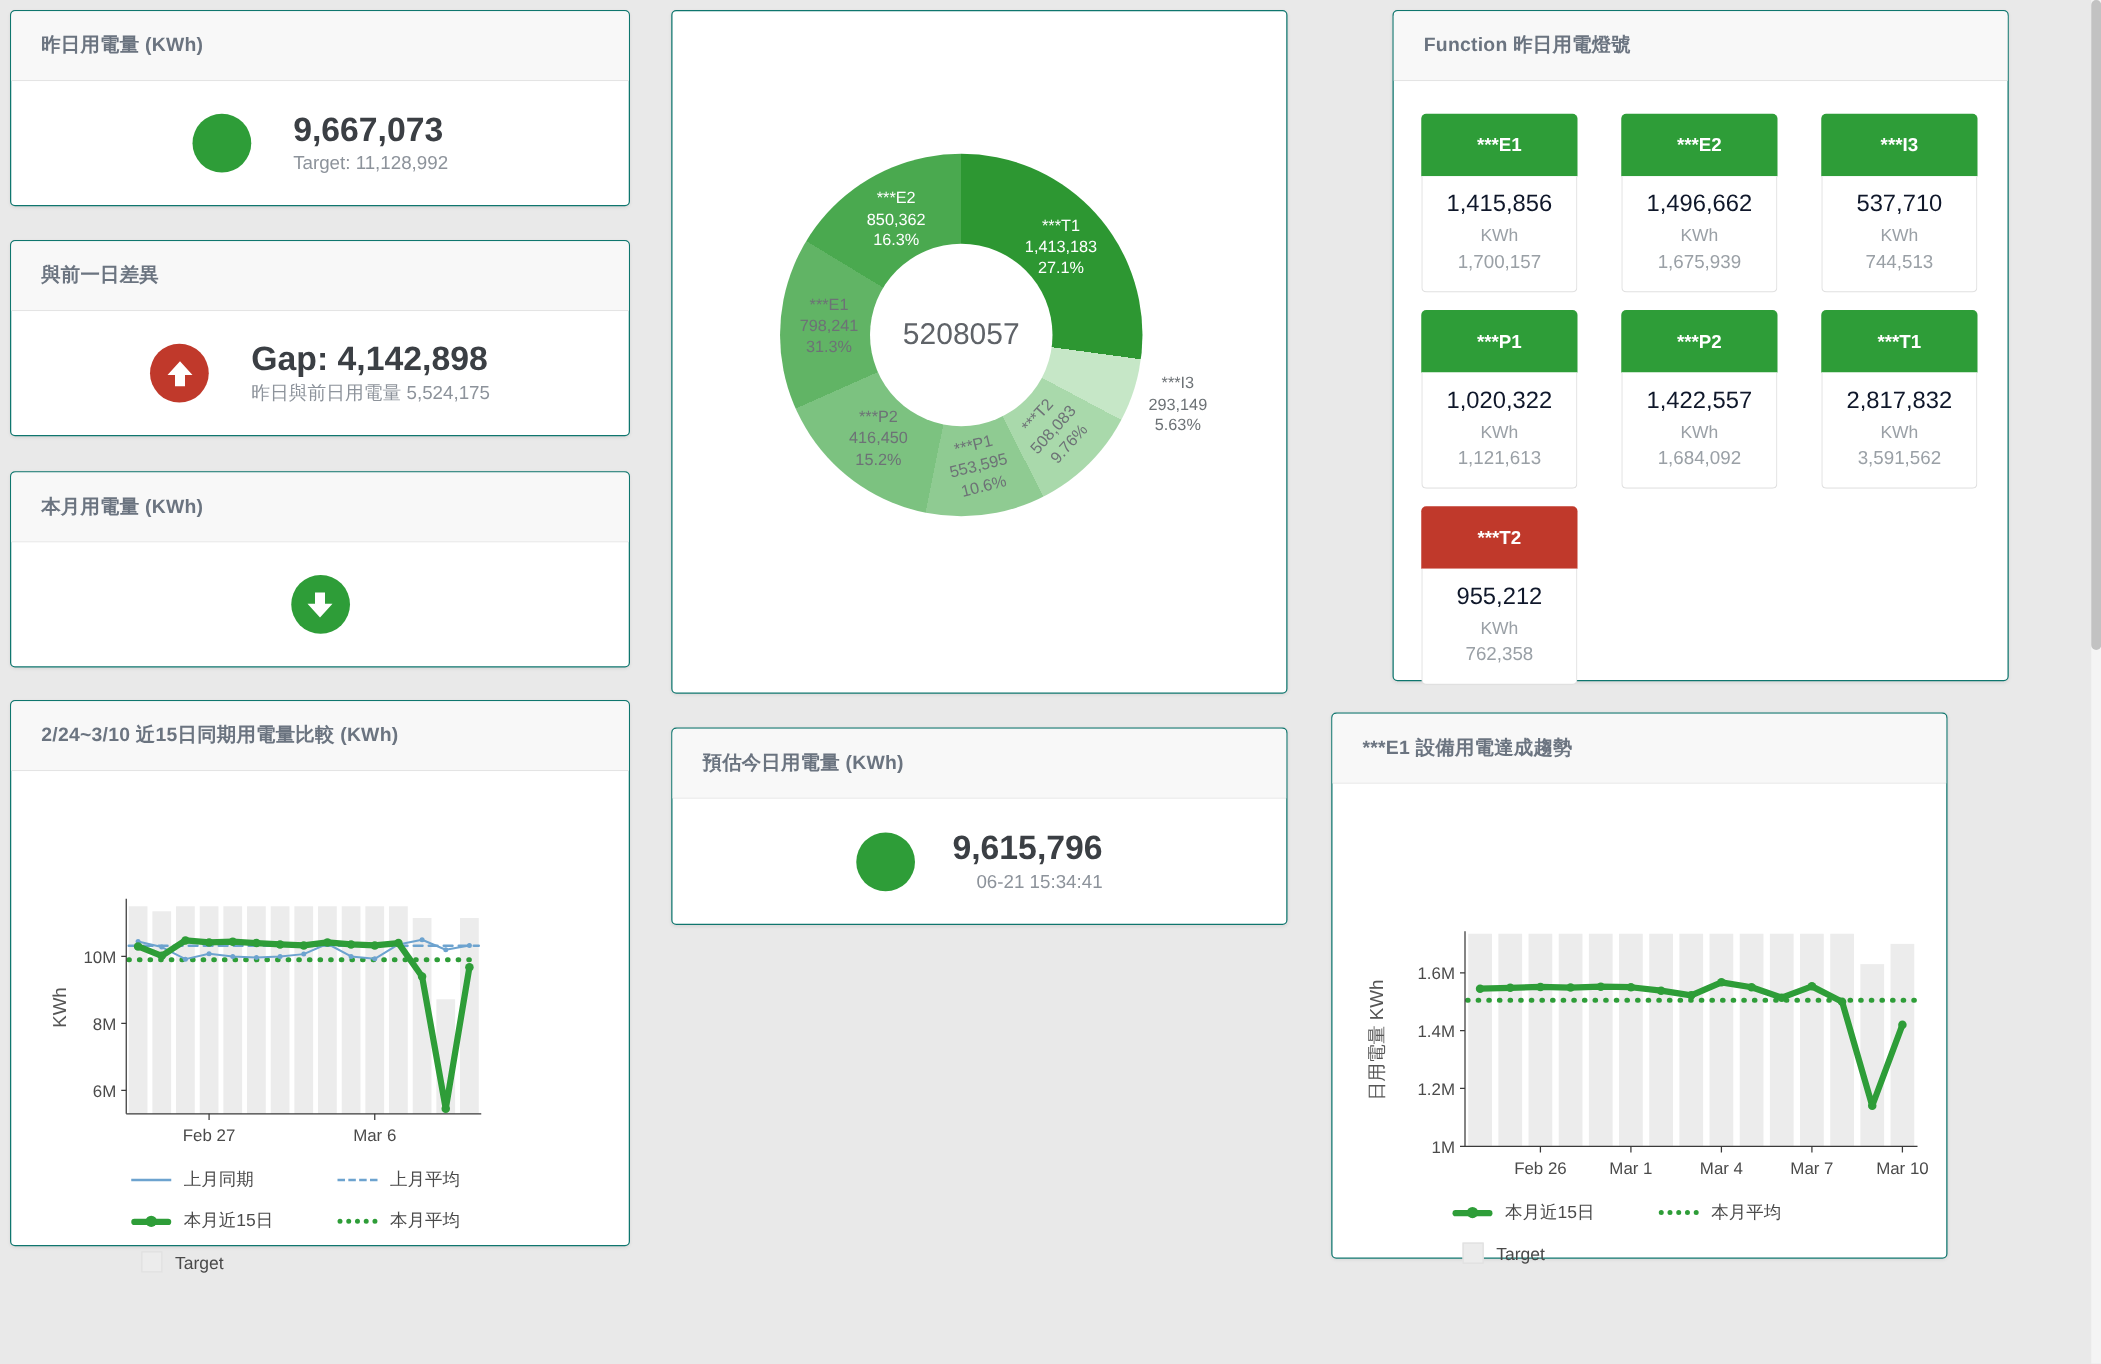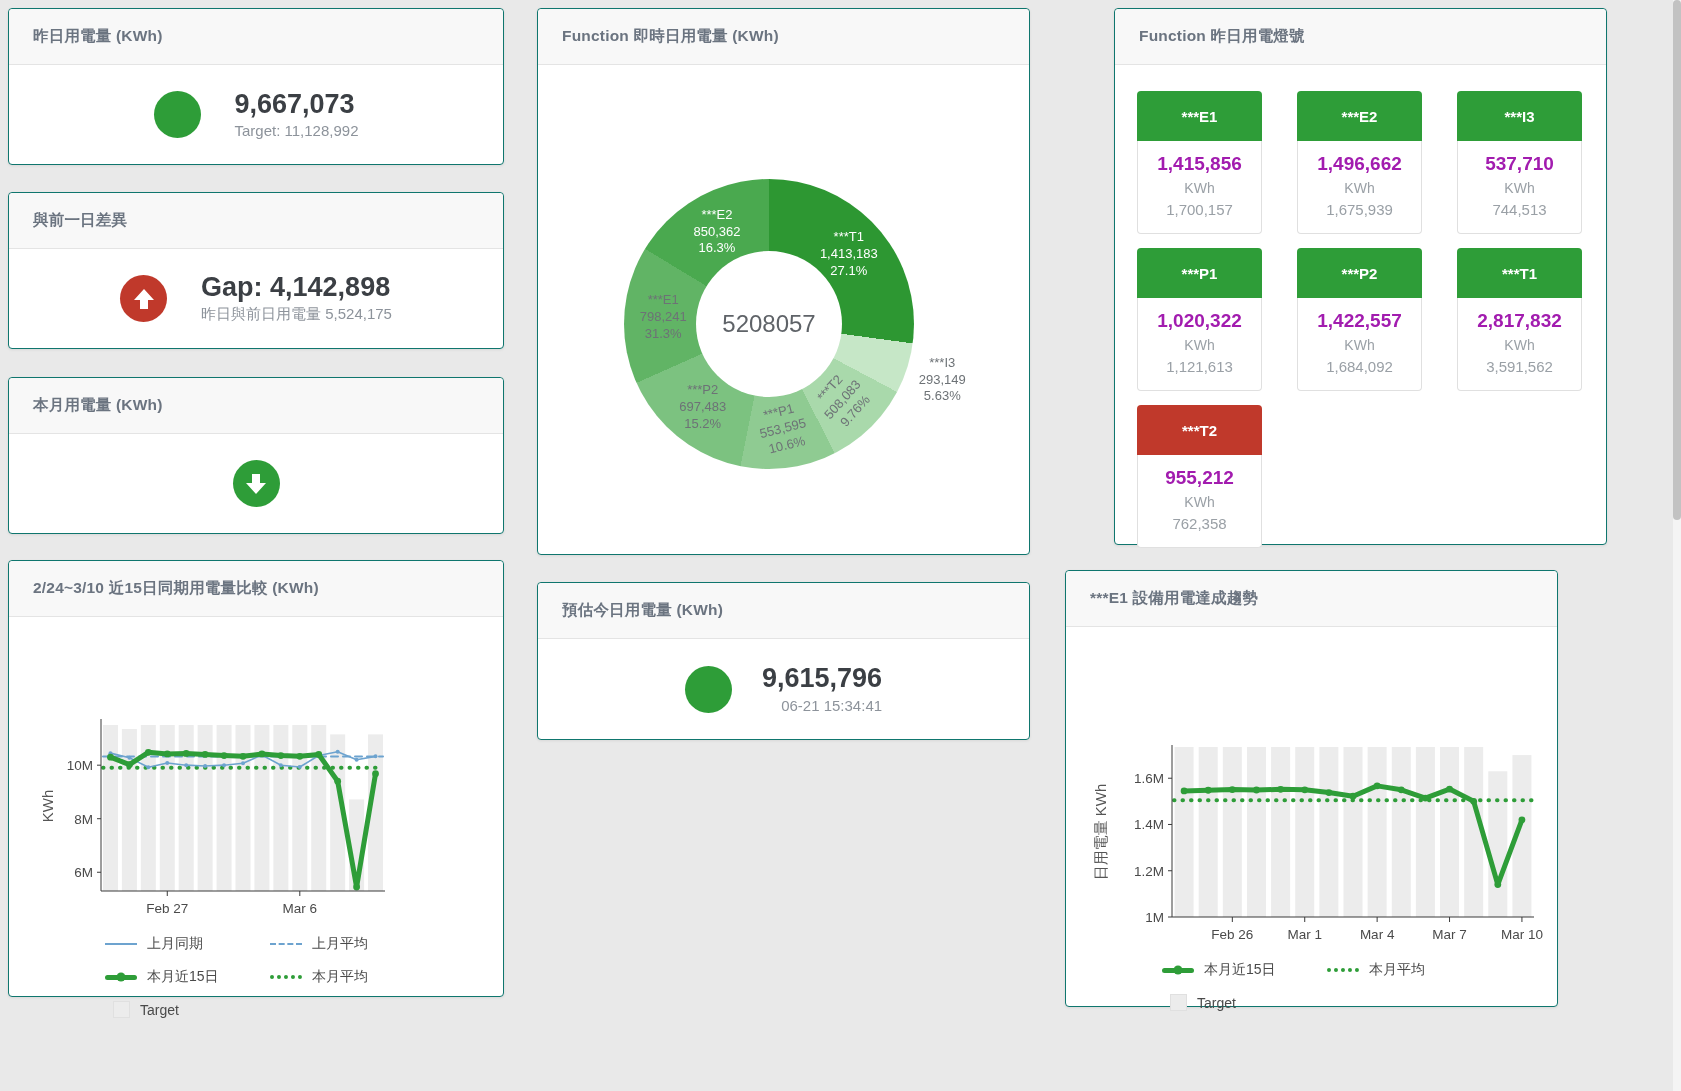--- a/index.html
+++ b/index.html
@@ -28,21 +28,21 @@
         background:#fff;display:flex;align-items:center;justify-content:center;
         font-size:24px;color:#5f6368}
   .dlabel{position:absolute;text-align:center;font-size:13px;line-height:1.3;white-space:nowrap;color:#6d7276}
   
   .tiles{display:grid;grid-template-columns:repeat(3,125px);gap:14px 35px;padding:26px 0 0 22px}
   .tile{width:125px}
   .tile-head{height:50px;border-radius:4px 4px 0 0;display:flex;align-items:center;justify-content:center;
         color:#fff;font-weight:bold;font-size:15px}
   .tile-body{border:1px solid #e0e0e0;border-top:none;border-radius:0 0 4px 4px;background:#fff;
         text-align:center;padding:10px 4px 12px 4px}
-  .tile-value{font-size:19px;font-weight:bold;color:#a21caf;line-height:1.4}
+  .tile-value{font-size:19px;font-weight:normal;color:#0f172a;line-height:1.4}
   .tile-unit{font-size:14px;color:#9aa0a6;line-height:1.5}
   .tile-target{font-size:15px;color:#9aa0a6;line-height:1.5}
   
   .chart-svg{position:absolute;left:6px}
   .legend{position:absolute;display:grid;grid-template-columns:165px 165px;row-gap:15px;font-size:14px;color:#4a4a4a}
   .leg-item{display:flex;align-items:center;gap:10px}
   .leg-mark{flex:0 0 auto}
   .lm-line{width:32px;height:0;border-top:2px solid #000}
   .lm-dashed{width:32px;height:0;border-top:2px dashed #000}
   .lm-dotted{width:32px;height:0;border-top:4px dotted #000}
@@ -189,21 +189,20 @@
         </div>
         <div class="leg-item">
           <span class="leg-mark lm-swatch" style="background: rgb(236, 236, 236);"></span>
           <span>Target</span>
         </div>
       </div>
   </div>
 </div>
 
 <div class="card" id="card-donut" style="left:537px;top:8px;width:491px;height:545px">
-  <div class="card-header">Function 即時日用電量 (KWh)</div>
   <div class="card-body">
     <div id="donut-wrap" style="background: conic-gradient(rgb(45, 151, 50) 0%, rgb(45, 151, 50) 27.135%, rgb(198, 231, 199) 27.135%, rgb(198, 231, 199) 32.763%, rgb(169, 217, 171) 32.763%, rgb(169, 217, 171) 42.519%, rgb(143, 203, 146) 42.519%, rgb(143, 203, 146) 53.149%, rgb(124, 194, 128) 53.149%, rgb(124, 194, 128) 68.345%, rgb(97, 180, 101) 68.345%, rgb(97, 180, 101) 83.672%, rgb(74, 169, 79) 83.672%, rgb(74, 169, 79) 100%);">
       <div id="donut-hole">5208057</div>
     <div class="dlabel" style="left: 224.807px; top: 75.2377px; color: rgb(255, 255, 255); transform: translate(-50%, -50%) rotate(0deg);">
           <div>***T1</div>
           <div>1,413,183</div>
           <div>27.1%</div>
         </div>
         <div class="dlabel" style="left: 318.272px; top: 200.685px; color: rgb(109, 114, 118); transform: translate(-50%, -50%) rotate(0deg);">
           <div>***I3</div>
@@ -215,21 +214,21 @@
           <div>508,083</div>
           <div>9.76%</div>
         </div>
         <div class="dlabel" style="left: 159.383px; top: 250.02px; color: rgb(109, 114, 118); transform: translate(-50%, -50%) rotate(-14deg);">
           <div>***P1</div>
           <div>553,595</div>
           <div>10.6%</div>
         </div>
         <div class="dlabel" style="left: 78.7405px; top: 227.739px; color: rgb(109, 114, 118); transform: translate(-50%, -50%) rotate(0deg);">
           <div>***P2</div>
-          <div>697,483</div>
+          <div>416,450</div>
           <div>15.2%</div>
         </div>
         <div class="dlabel" style="left: 39.2128px; top: 138.287px; color: rgb(109, 114, 118); transform: translate(-50%, -50%) rotate(0deg);">
           <div>***E1</div>
           <div>798,241</div>
           <div>31.3%</div>
         </div>
         <div class="dlabel" style="left: 92.9802px; top: 52.6423px; color: rgb(255, 255, 255); transform: translate(-50%, -50%) rotate(0deg);">
           <div>***E2</div>
           <div>850,362</div>

